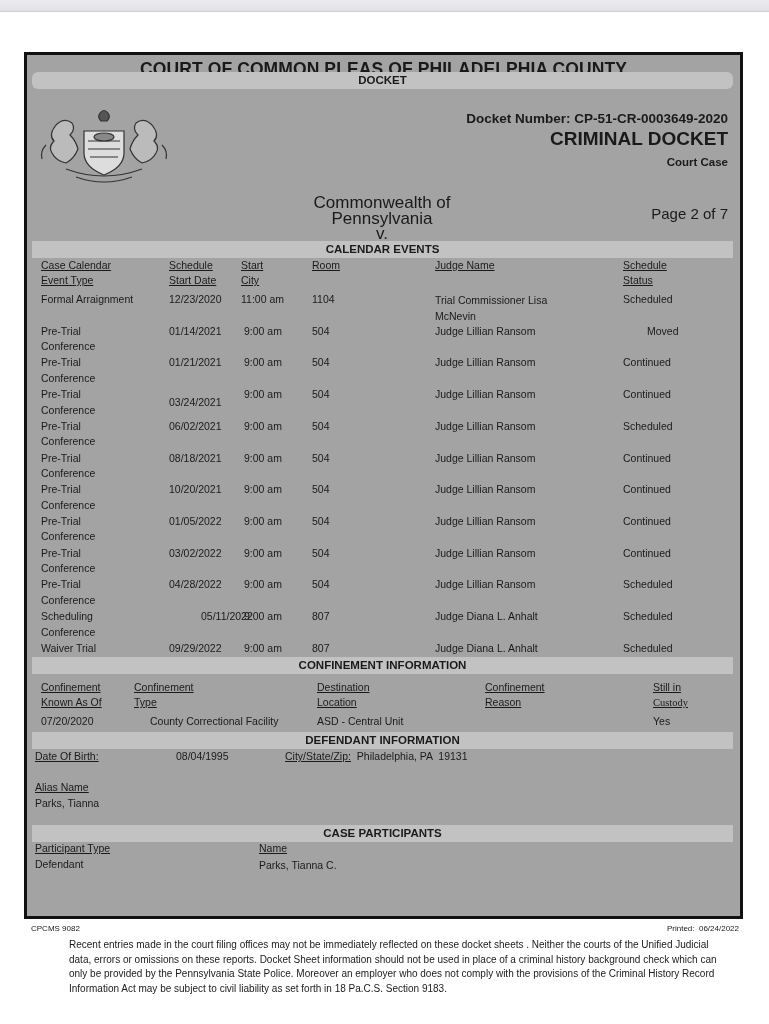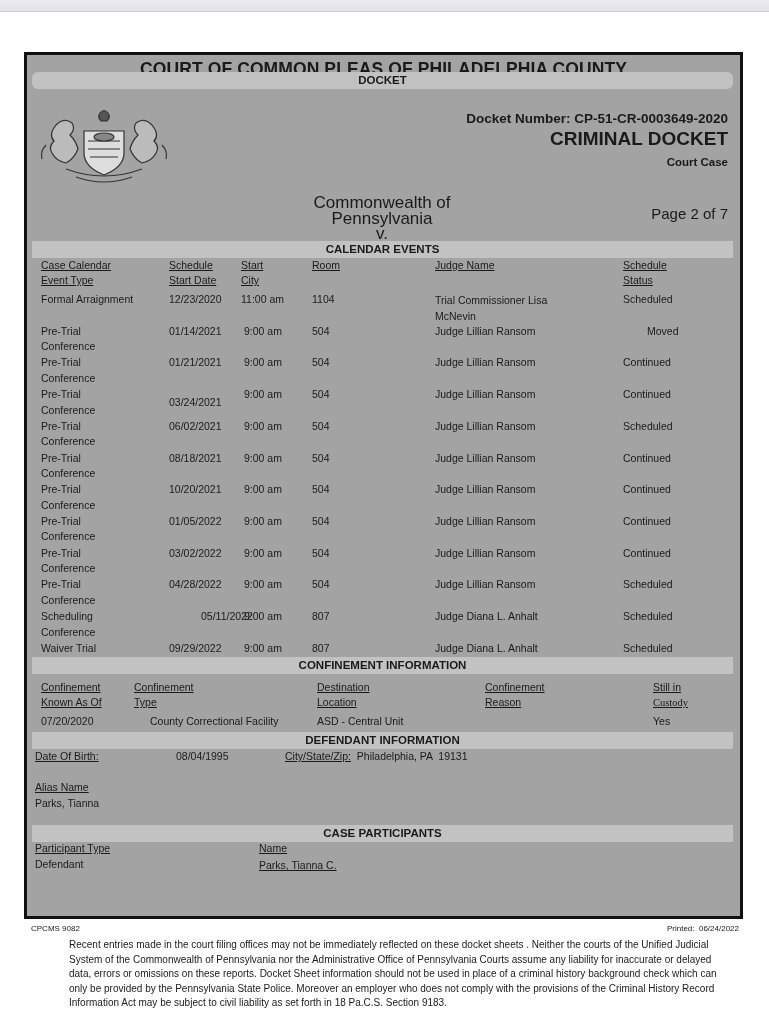--- a/index.html
+++ b/index.html
@@ -242,24 +242,23 @@
     <span class="hdr">City/State/Zip:</span>&nbsp;
     <span style="white-space:pre;">Philadelphia, PA  19131</span>
   </div>
   <div class="txt hdr" style="left:8px;top:725px;">Alias Name</div>
   <div class="txt" style="left:8px;top:741px;">Parks, Tianna</div>
 
   <div class="band" style="top:770px;">CASE PARTICIPANTS</div>
   <div class="txt hdr" style="left:8px;top:786px;">Participant Type</div>
   <div class="txt hdr" style="left:232px;top:786px;">Name</div>
   <div class="txt" style="left:8px;top:802px;">Defendant</div>
-  <div class="txt" style="left:232px;top:803px;text-decoration:underline;">Parks, Tianna C.</div>
+  <div class="txt" style="left:232px;top:803px;">Parks, Tianna C.</div>
 </div>
 
 <div class="footer-left">CPCMS 9082</div>
 <div class="footer-right" style="white-space:pre;">Printed:  06/24/2022</div>
 <div class="disclaimer">
   <div>Recent entries made in the court filing offices may not be immediately reflected on these docket sheets . Neither the courts of the Unified Judicial</div>
-  <div>System of the Commonwealth of Pennsylvania nor the Administrative Office of Pennsylvania Courts assume any liability for inaccurate or delayed</div>
   <div>data, errors or omissions on these reports.  Docket Sheet information should not be used in place of a criminal history background check which can</div>
   <div>only be provided by the Pennsylvania State Police.  Moreover an employer who does not comply with the provisions of the Criminal History Record</div>
   <div>Information Act may be subject to civil liability as set forth in  18 Pa.C.S. Section 9183.</div>
 </div>
 
 </body></html>

